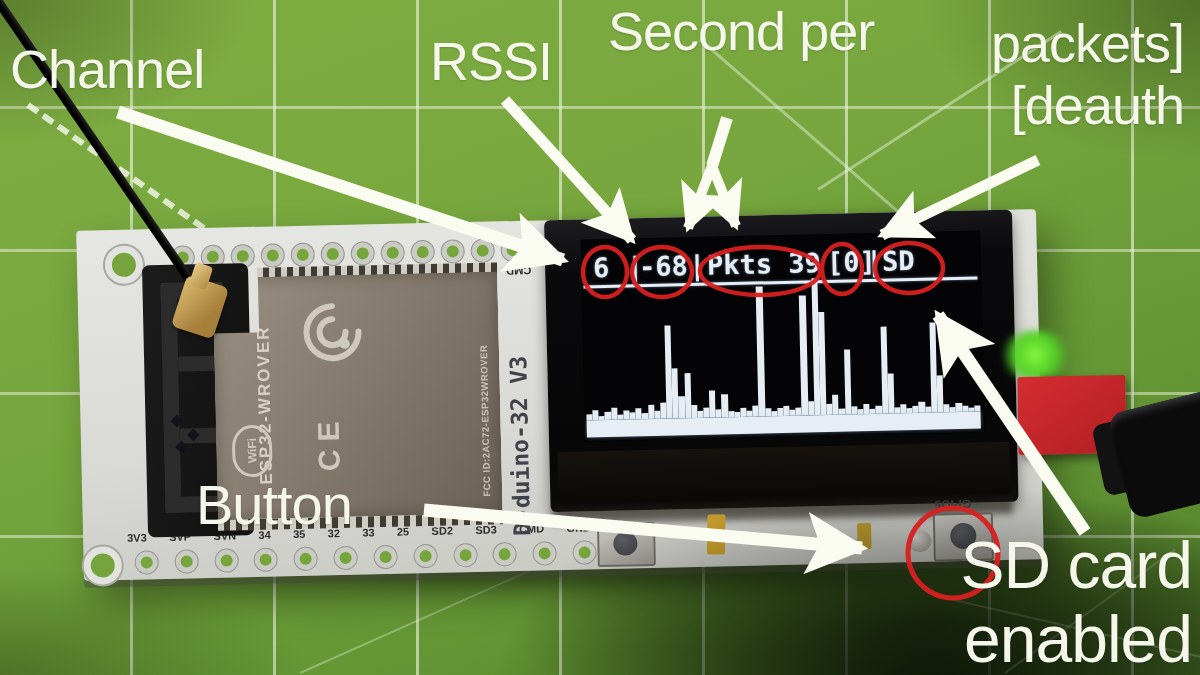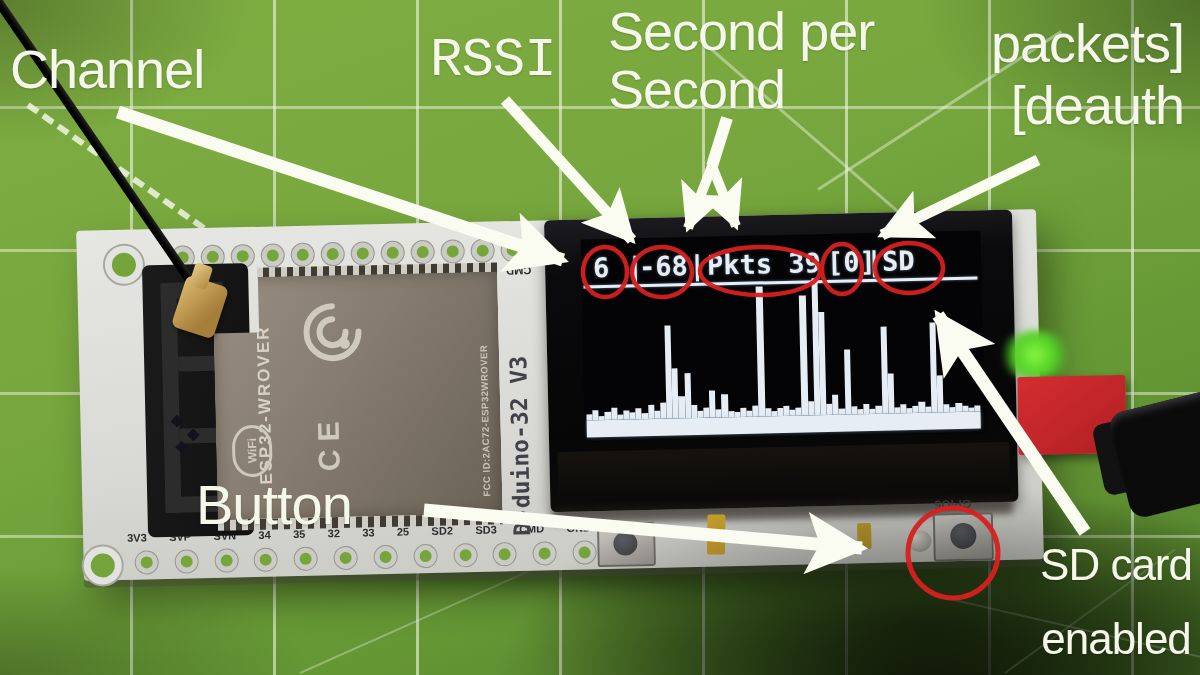--- a/index.html
+++ b/index.html
@@ -348,29 +348,28 @@
       <ellipse cx="605" cy="272" rx="22" ry="25"></ellipse>
       <ellipse cx="662" cy="272" rx="30" ry="25"></ellipse>
       <ellipse cx="760" cy="271" rx="60" ry="24"></ellipse>
       <ellipse cx="842" cy="269" rx="20" ry="25"></ellipse>
       <ellipse cx="909" cy="268" rx="34" ry="25"></ellipse>
       <circle cx="953" cy="553" r="45" stroke-width="5"></circle>
     </g>
   </svg>
 
   <div class="ann big" style="left:10px;top:40px;">Channel</div>
-  <div class="ann big" style="left:430px;top:32px;font-family:Liberation Mono, monospace;">RSSI</div>
+  <div class="ann big" style="left:430px;top:32px;">RSSI</div>
   <div class="ann big" style="left:608px;top:2px;">
     <div>Second per</div>
-    <div>Second</div>
   </div>
   <div class="ann big" style="right:16px;top:12px;text-align:right;line-height:62px;">
     <div>packets]</div>
     <div>[deauth</div>
   </div>
   <div class="ann" style="left:196px;top:472px;font-size:56px;">Button</div>
-  <div class="ann" style="right:8px;top:528px;text-align:center;font-size:44px;line-height:74px;">
+  <div class="ann" style="right:8px;top:528px;text-align:right;font-size:66px;line-height:74px;">
     <div>SD card</div>
     <div>enabled</div>
   </div>
   <div class="ann" style="left:14px;top:574px;font-size:39px;line-height:46px;">
   </div>
 </div>
 
 </body></html>

